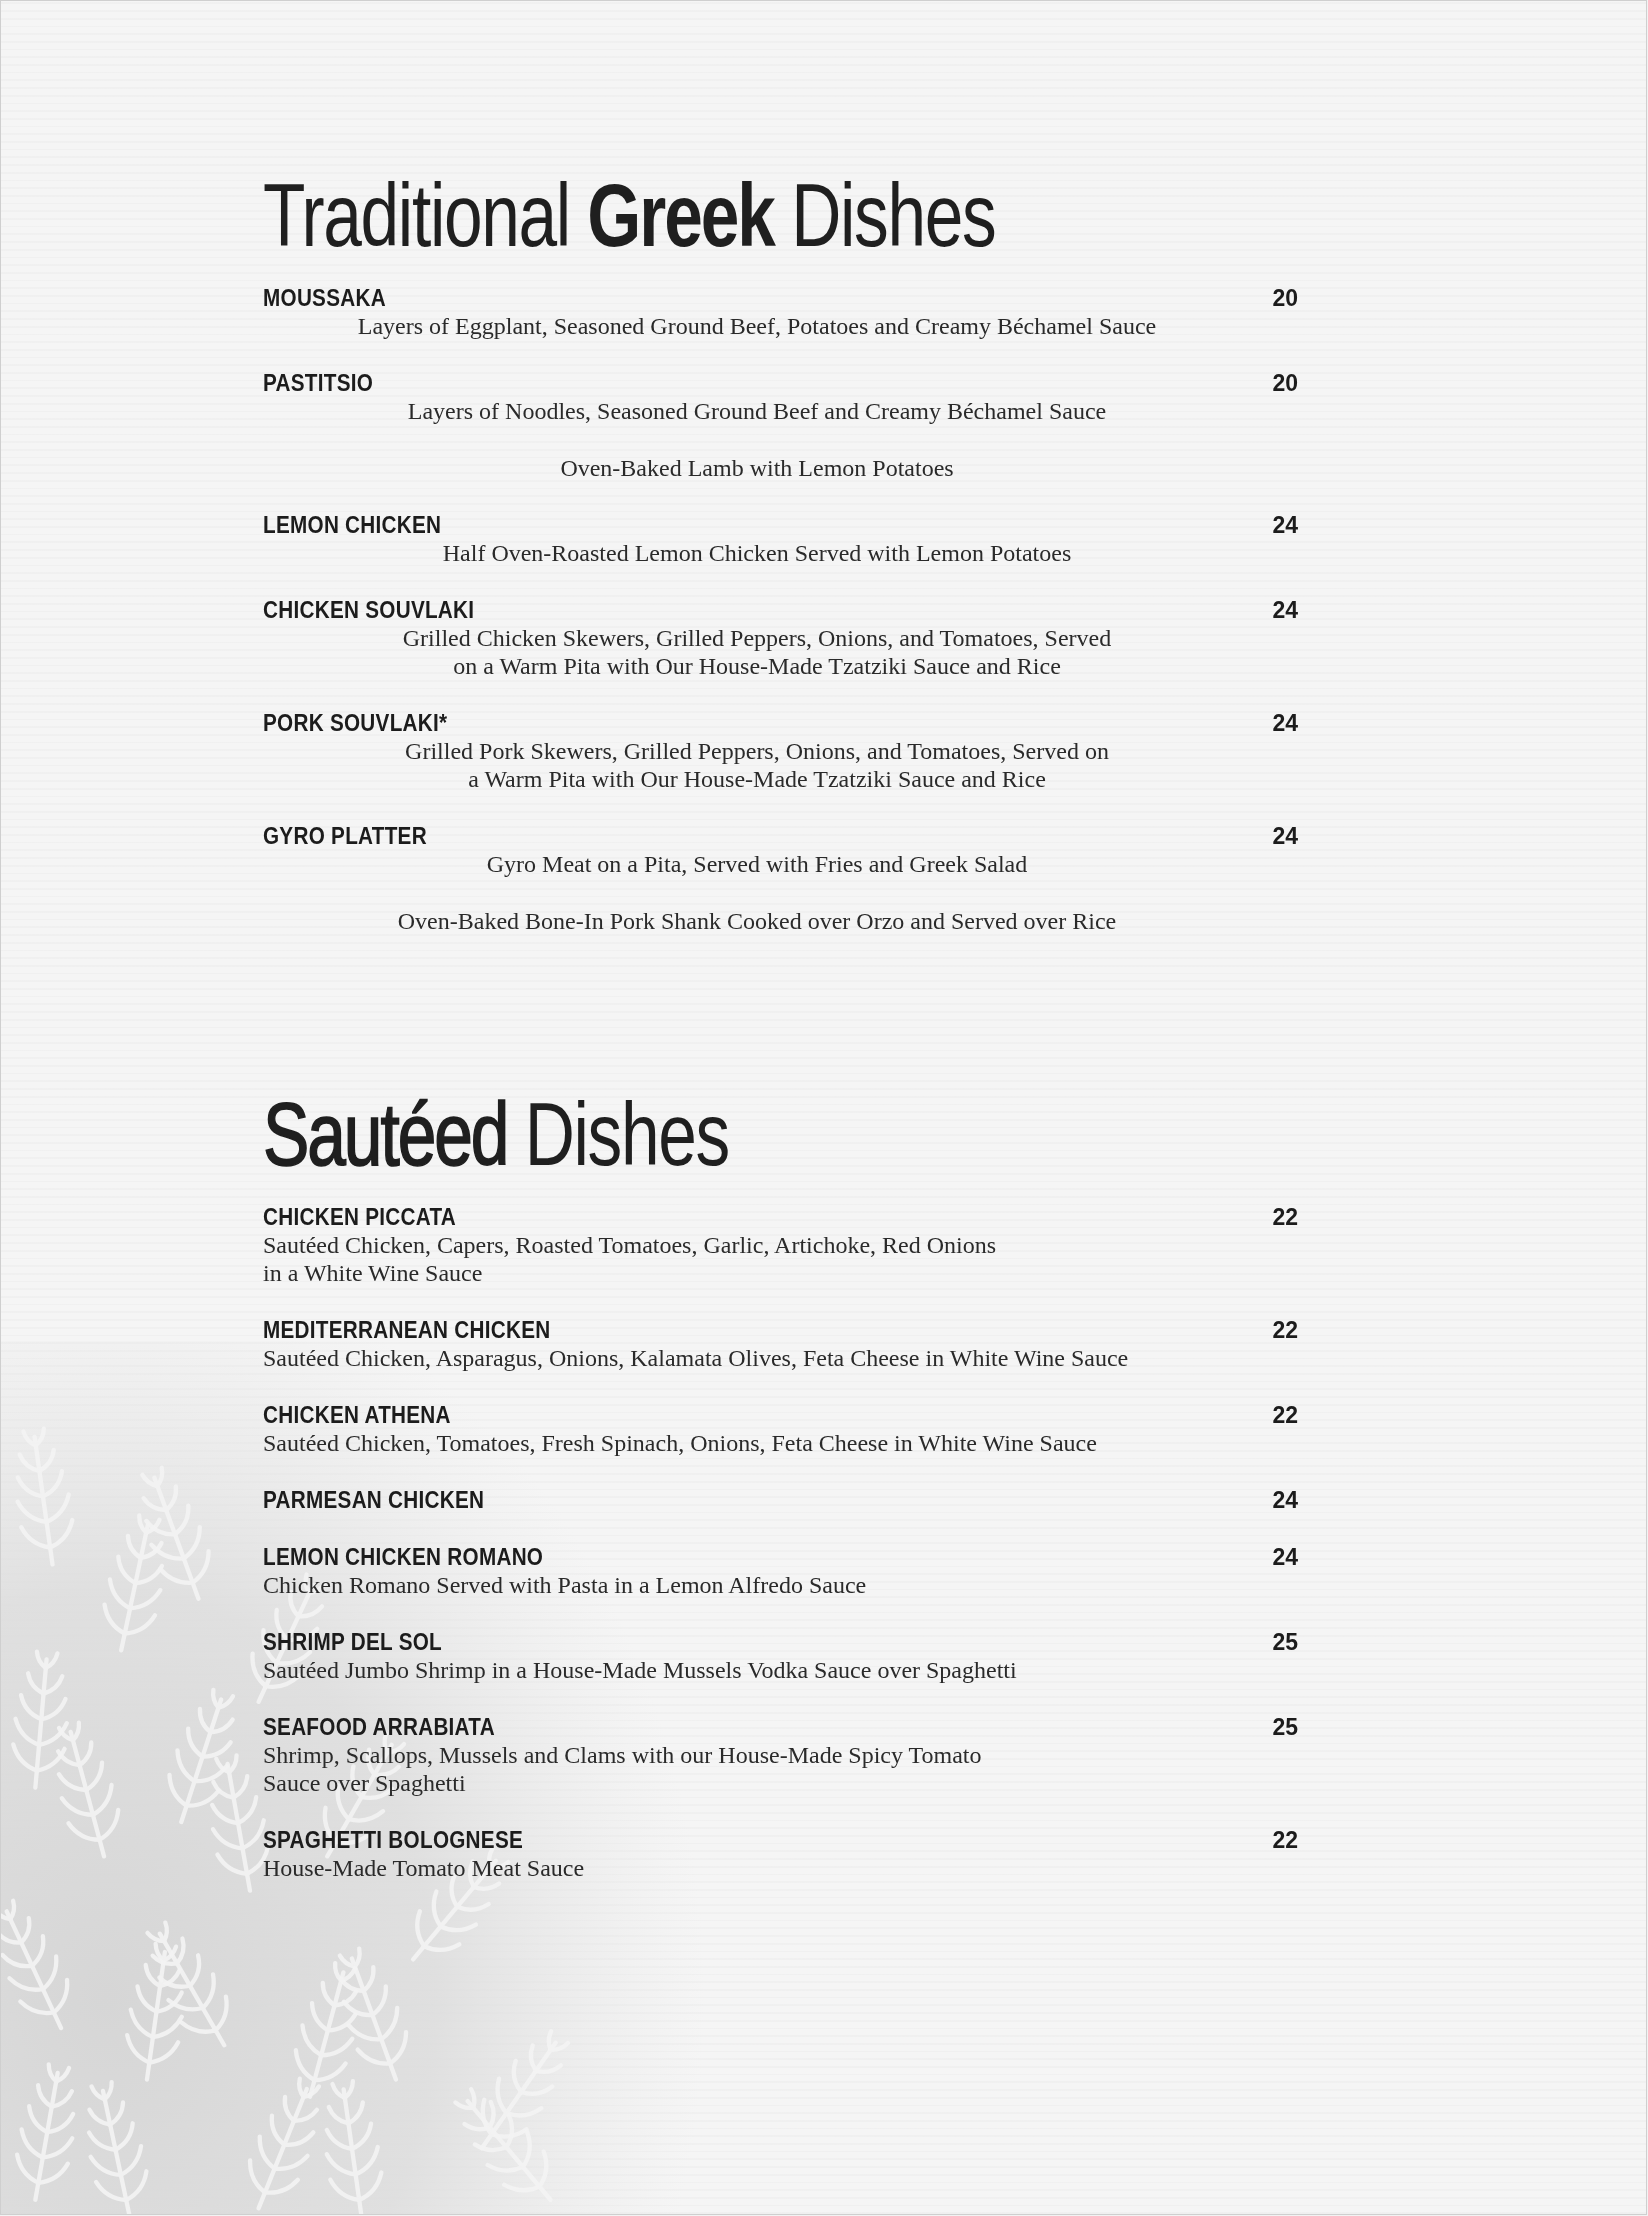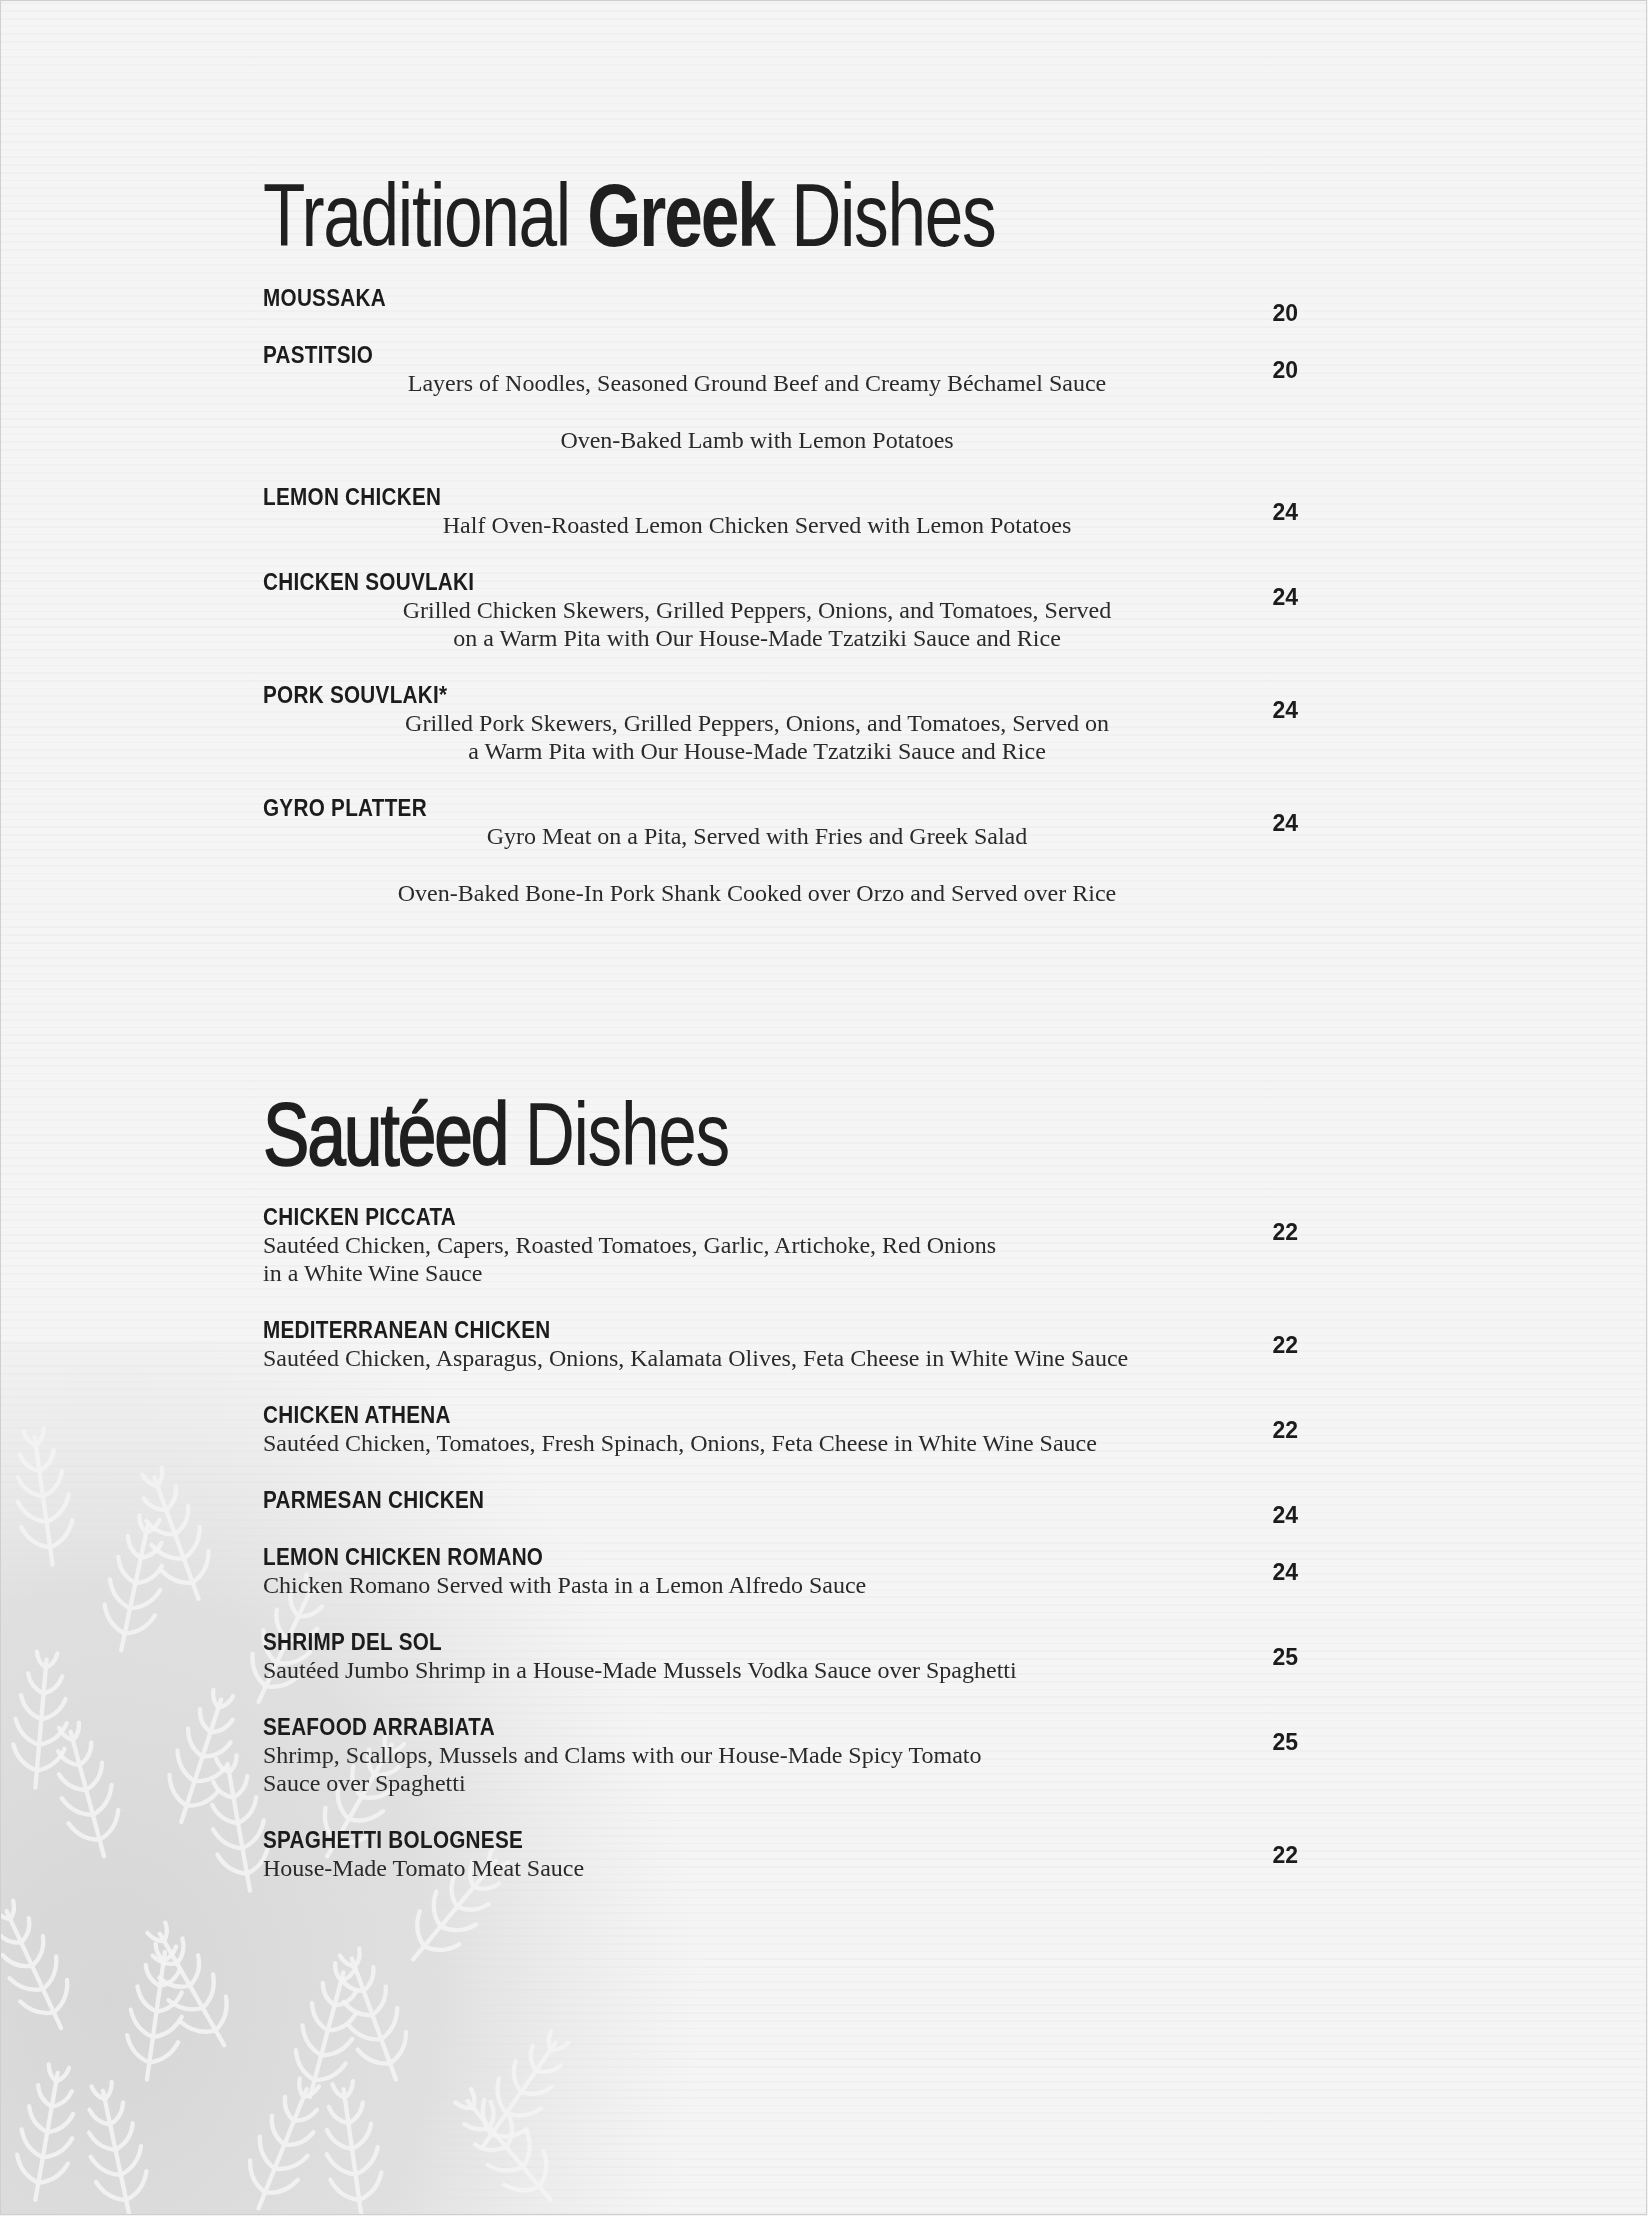--- a/index.html
+++ b/index.html
@@ -38,21 +38,21 @@
   .item-name {
     position: absolute; left: 0; top: 0;
     font-family: "Liberation Sans", sans-serif; font-weight: 700;
     font-size: 23px; line-height: 28px; color: #1c1c1c;
     transform: scaleX(0.9); transform-origin: left top; letter-spacing: 0.3px;
     white-space: nowrap;
   }
   .item-price {
     position: absolute; right: 0; top: 0;
     font-family: "Liberation Sans", sans-serif; font-weight: 700;
-    font-size: 23px; line-height: 28px; color: #1c1c1c; margin-top: 15px;
+    font-size: 23px; line-height: 28px; color: #1c1c1c;
   }
   .item-desc {
     font-family: "Liberation Serif", serif; font-size: 24px; line-height: 28px;
     color: #2a2a2a; white-space: pre-line; max-width: 988px;
   }
 </style>
 </head>
 <body>
 
 <div class="page">
@@ -109,20 +109,21 @@
       <span class="bold">Greek</span>
       <span class="thin-text">Dishes</span>
     </h1>
 
     <div class="items" style="top:283px;text-align:center;">
       <div class="item">
         <div class="item-head">
             <span class="item-name">MOUSSAKA</span>
             <span class="item-price">20</span>
           </div>
+        <div class="item-desc">Layers of Eggplant, Seasoned Ground Beef, Potatoes and Creamy Béchamel Sauce</div>
       </div>
       <div class="item">
         <div class="item-head">
             <span class="item-name">PASTITSIO</span>
             <span class="item-price">20</span>
           </div>
         <div class="item-desc">Layers of Noodles, Seasoned Ground Beef and Creamy Béchamel Sauce</div>
       </div>
       <div class="item">
         <div class="item-desc">Oven-Baked Lamb with Lemon Potatoes</div>

